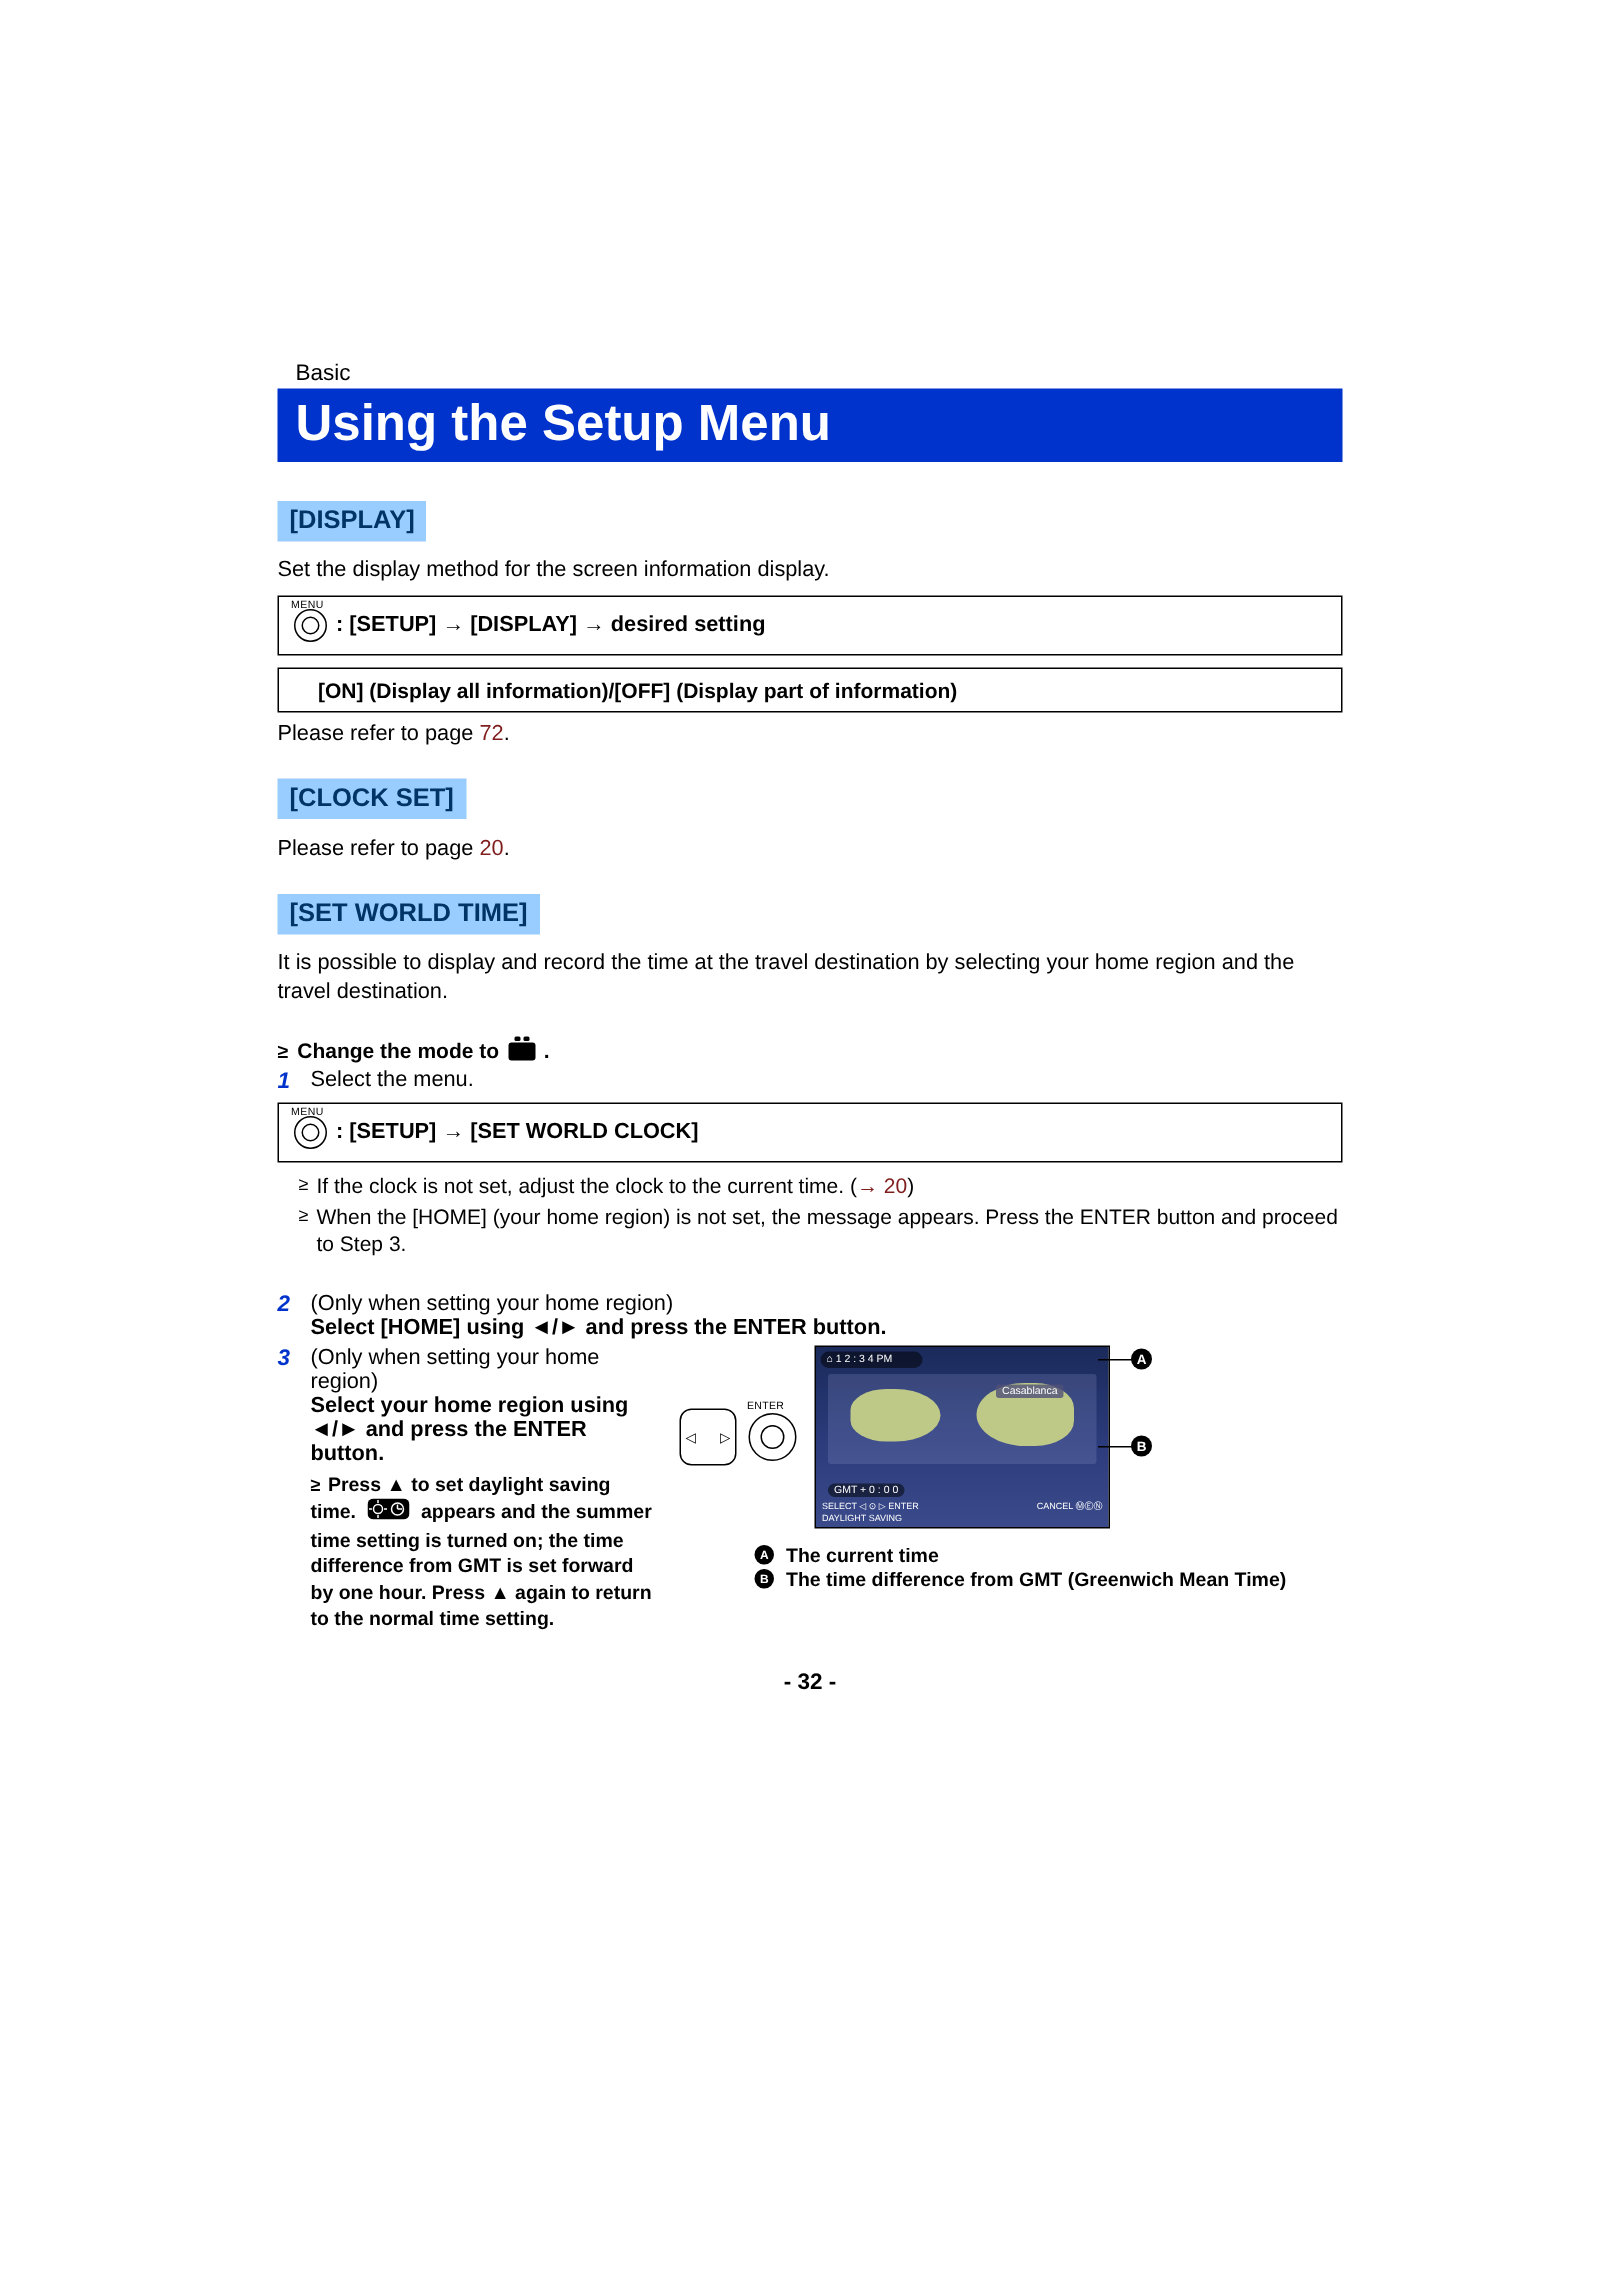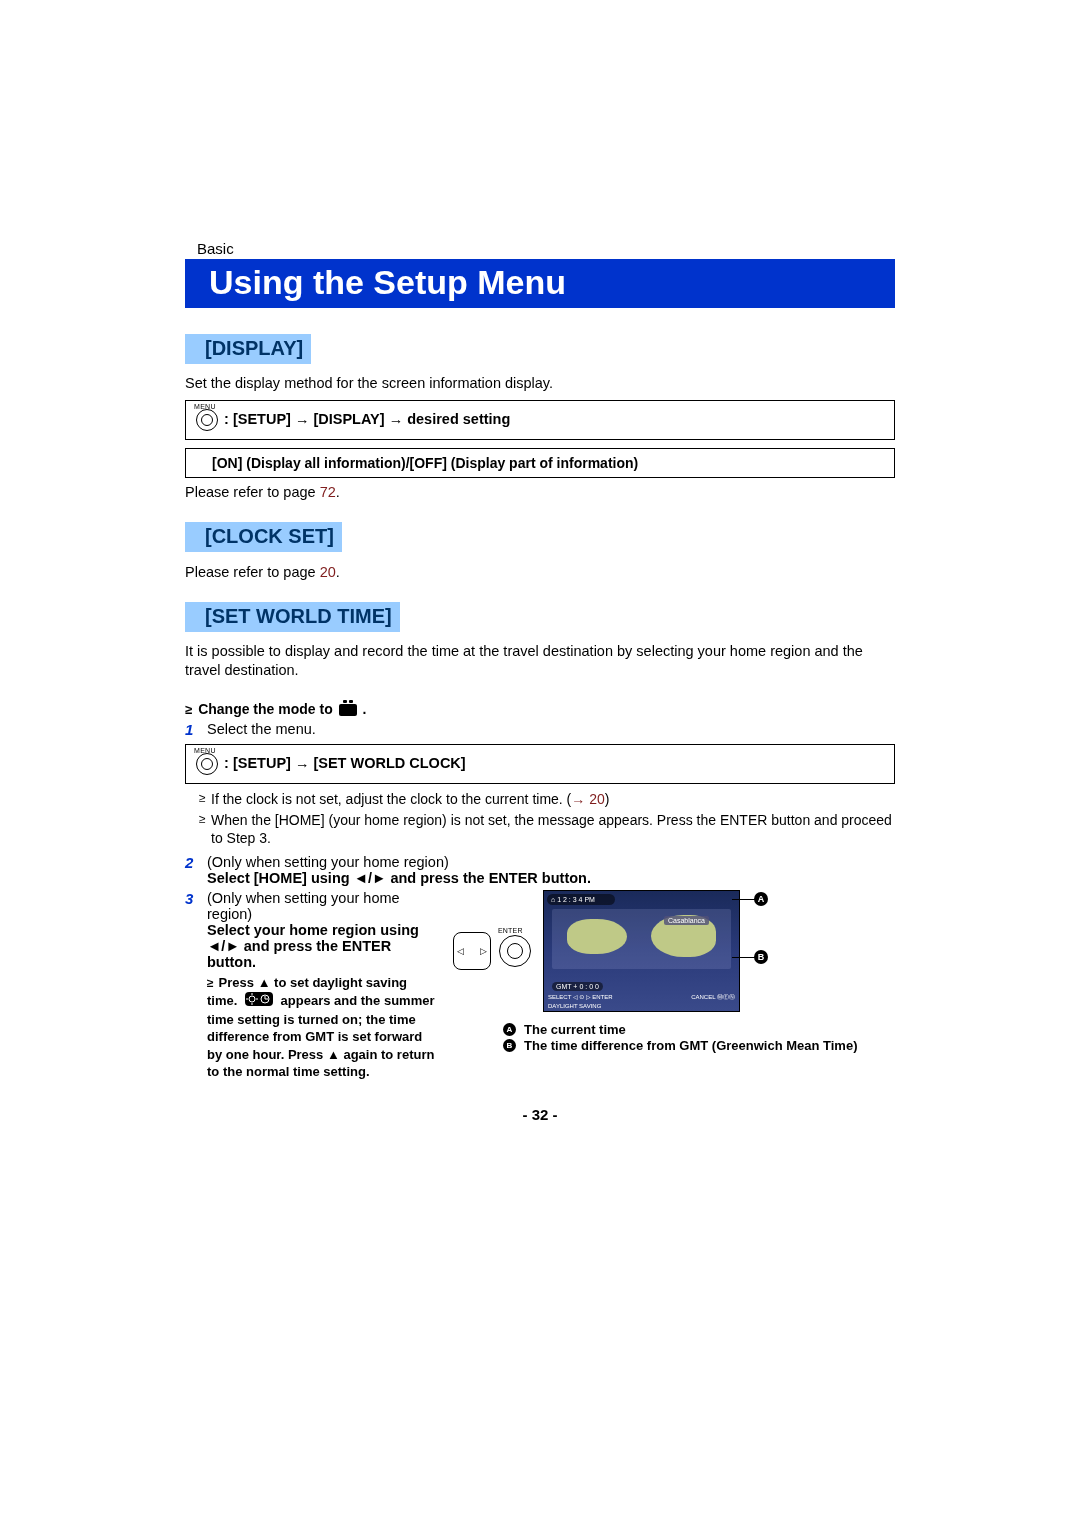--- a/index.html
+++ b/index.html
@@ -17,29 +17,29 @@
   .breadcrumb {
     font-size: 15px;
     margin-bottom: 2px;
     margin-left: 12px;
   }
   .title-bar {
     background: #0033cc;
     color: #fff;
     font-size: 34px;
     font-weight: bold;
-    padding: 4px 12px 6px 24px;
+    padding: 4px 12px 6px 12px;
     margin-bottom: 14px;
   }
   .section-head {
     background: #99ccff;
     color: #003366;
     font-weight: bold;
-    font-size: 20px;
-    padding: 3px 8px 4px 20px;
+    font-size: 17px;
+    padding: 3px 8px 4px 8px;
     margin: 12px 0 6px 0;
     display: inline-block;
   }
   .body-text {
     font-size: 14.5px;
     line-height: 1.35;
     margin: 4px 0;
   }
   .box {
     border: 1.5px solid #000;
@@ -134,21 +134,21 @@
     width: 22px;
     flex-shrink: 0;
   }
   .step-body {
     flex: 1;
     font-size: 14.5px;
   }
   .step-body .bold { font-weight: bold; }
   .note-list {
     font-size: 14px;
-    margin: 6px 0 6px 0;
+    margin: 6px 0 22px 0;
     padding-left: 14px;
   }
   .note-list .item {
     position: relative;
     padding-left: 12px;
     margin: 2px 0;
     line-height: 1.35;
   }
   .note-list .item::before {
     content: "≥";

